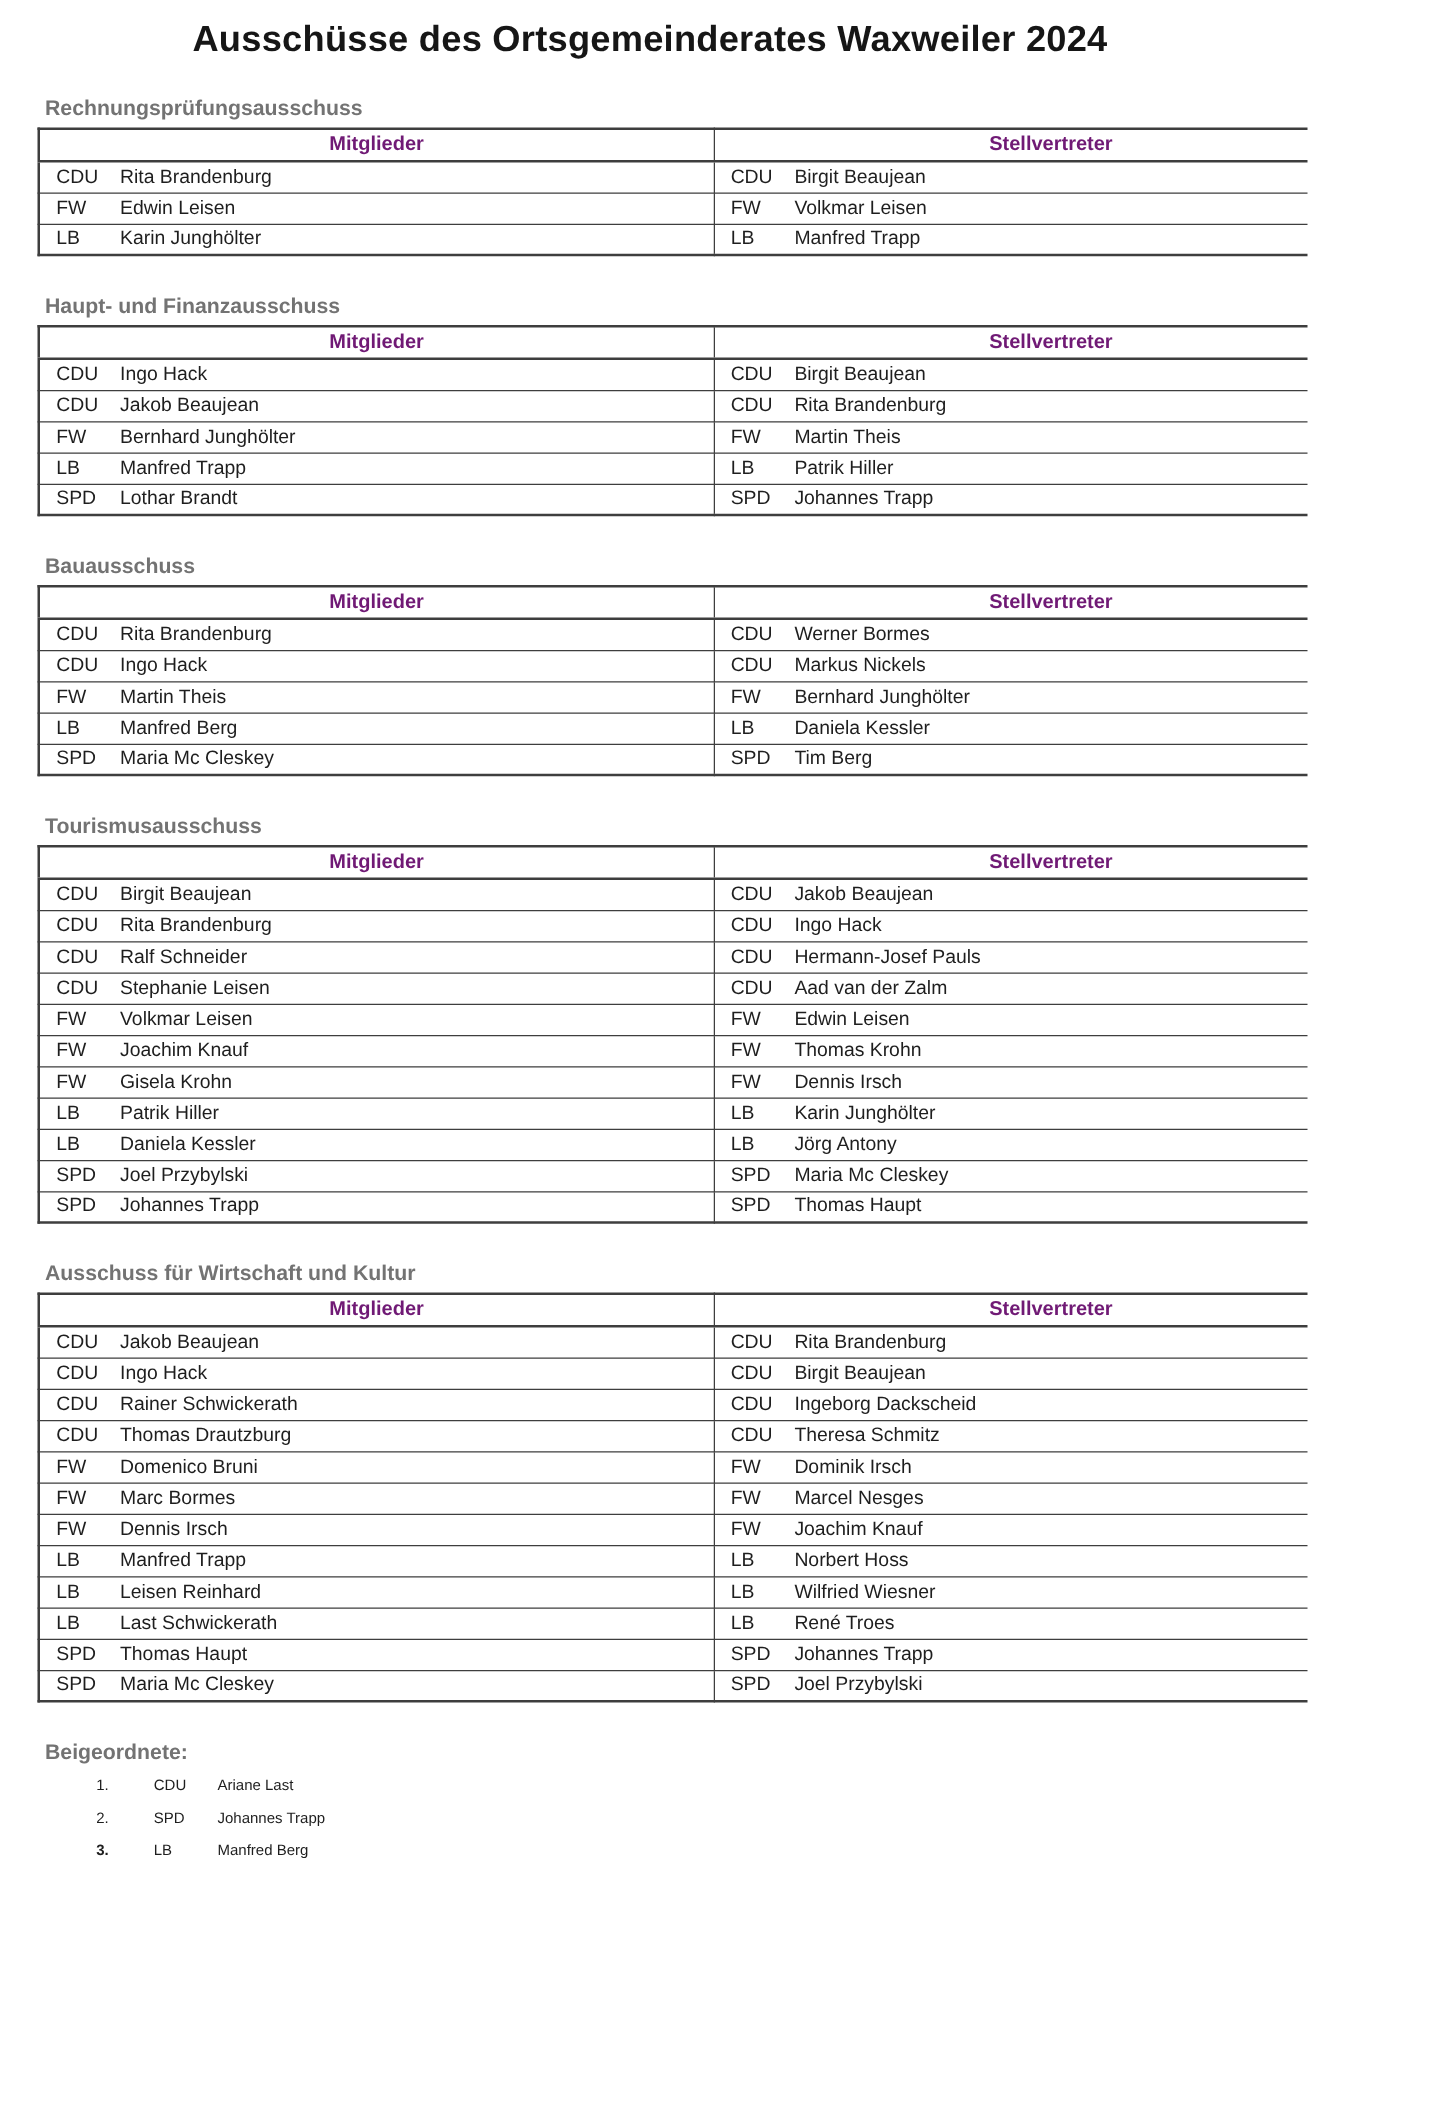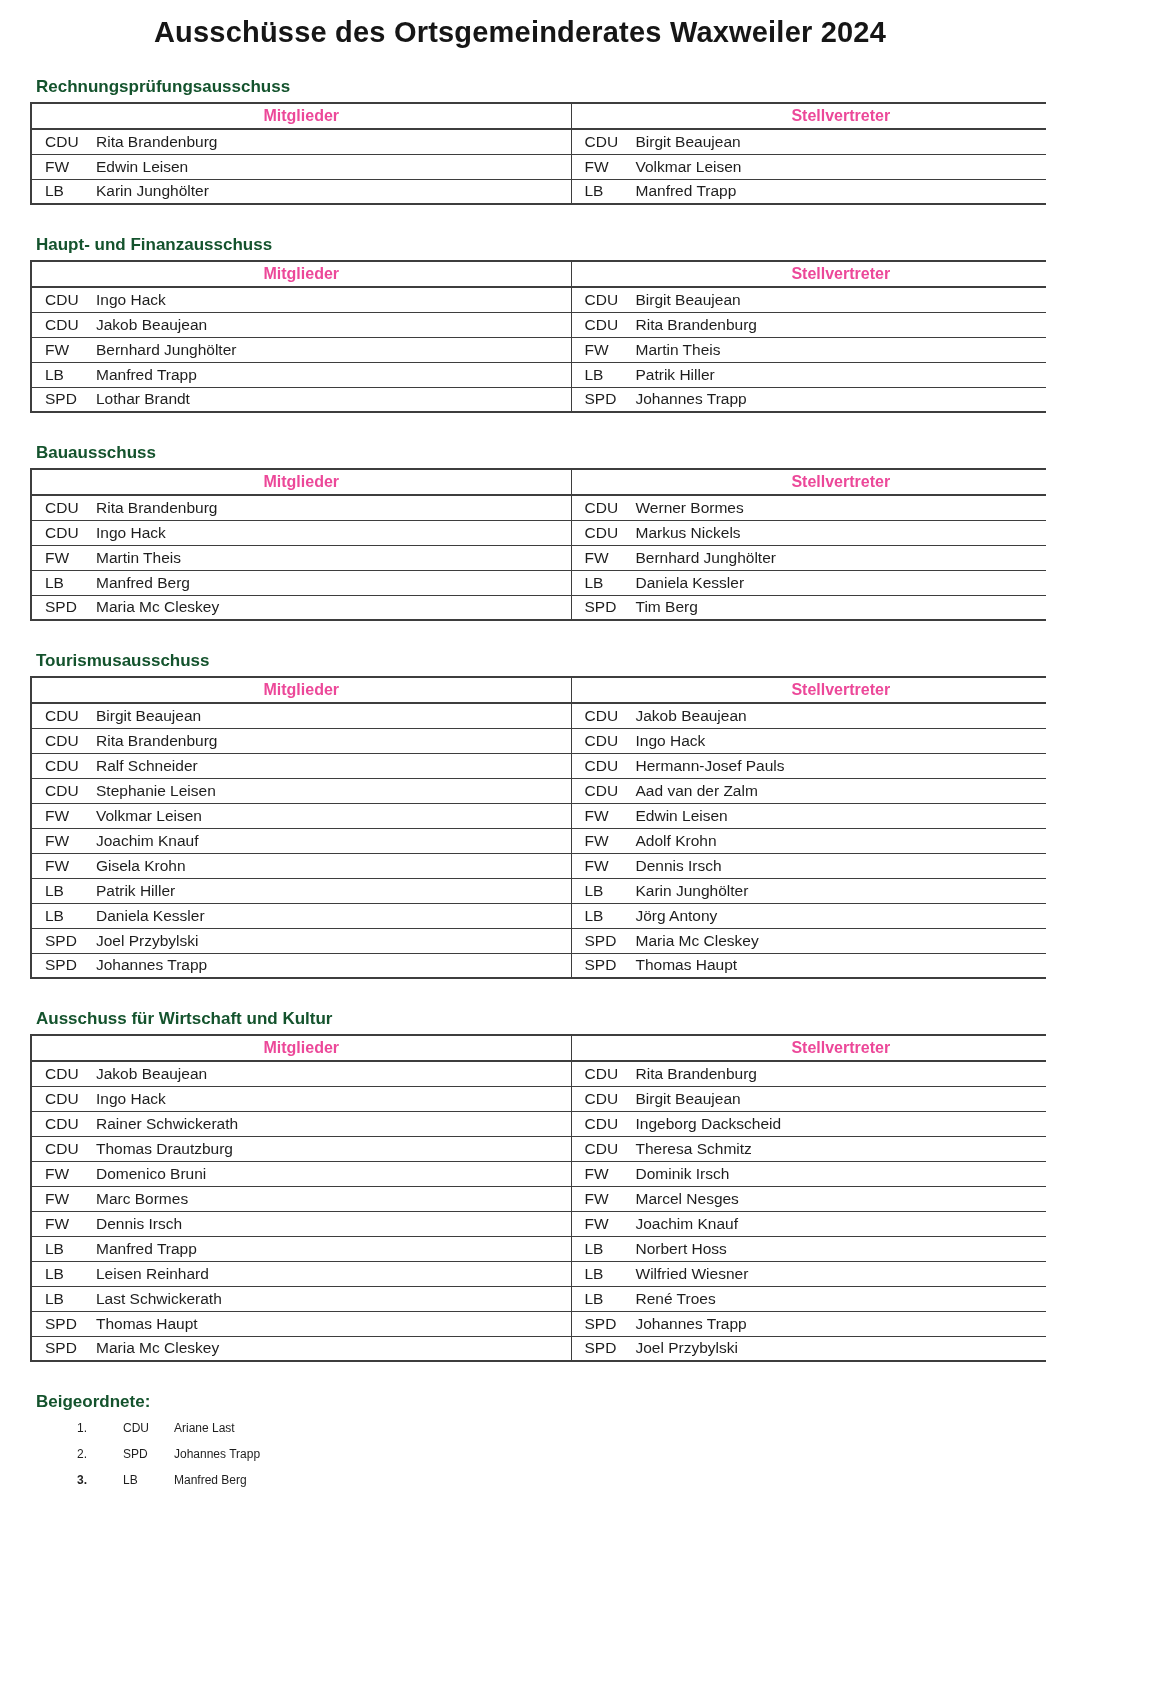--- a/index.html
+++ b/index.html
@@ -19,39 +19,39 @@
     text-align: center;
     margin: 2px 0 0 0;
     letter-spacing: 0.2px;
     color: #161616;
   }
   .section-heading {
     font-size: 17px;
     font-weight: 700;
     line-height: 20px;
     margin: 30px 0 5px 6px;
-    color: #14532d;
+    color: #737373;
   }
   .committee:first-child .section-heading { margin-top: 28px; }
   table.committee-table {
     width: 1082px;
     border-collapse: collapse;
     table-layout: fixed;
     border: 2px solid #3e3e3e;
   }
   table.committee-table th {
     width: 50%;
     border: 1px solid #3e3e3e;
     border-bottom: 2px solid #3e3e3e;
     height: 26px;
     padding: 0;
     font-size: 16px;
     font-weight: 700;
     text-align: center;
-    color: #ec4899;
+    color: #701a75;
   }
   table.committee-table td {
     border: 1px solid #3e3e3e;
     height: 25px;
     padding: 0;
     font-size: 15.5px;
     vertical-align: middle;
     white-space: nowrap;
     overflow: hidden;
   }
@@ -211,21 +211,21 @@
             <tr>
               <td><span class="party">CDU</span><span class="person">Stephanie Leisen</span></td>
               <td><span class="party">CDU</span><span class="person">Aad van der Zalm</span></td>
             </tr>
             <tr>
               <td><span class="party">FW</span><span class="person">Volkmar Leisen</span></td>
               <td><span class="party">FW</span><span class="person">Edwin Leisen</span></td>
             </tr>
             <tr>
               <td><span class="party">FW</span><span class="person">Joachim Knauf</span></td>
-              <td><span class="party">FW</span><span class="person">Adolf Krohn</span></td>
+              <td><span class="party">FW</span><span class="person">Thomas Krohn</span></td>
             </tr>
             <tr>
               <td><span class="party">FW</span><span class="person">Gisela Krohn</span></td>
               <td><span class="party">FW</span><span class="person">Dennis Irsch</span></td>
             </tr>
             <tr>
               <td><span class="party">LB</span><span class="person">Patrik Hiller</span></td>
               <td><span class="party">LB</span><span class="person">Karin Junghölter</span></td>
             </tr>
             <tr>

